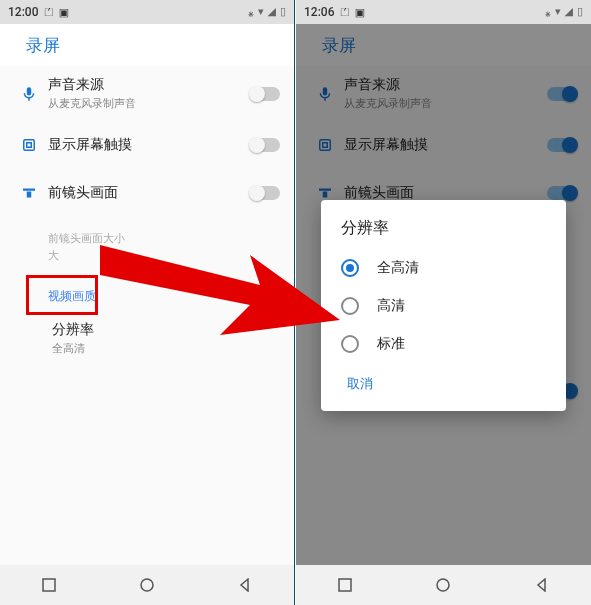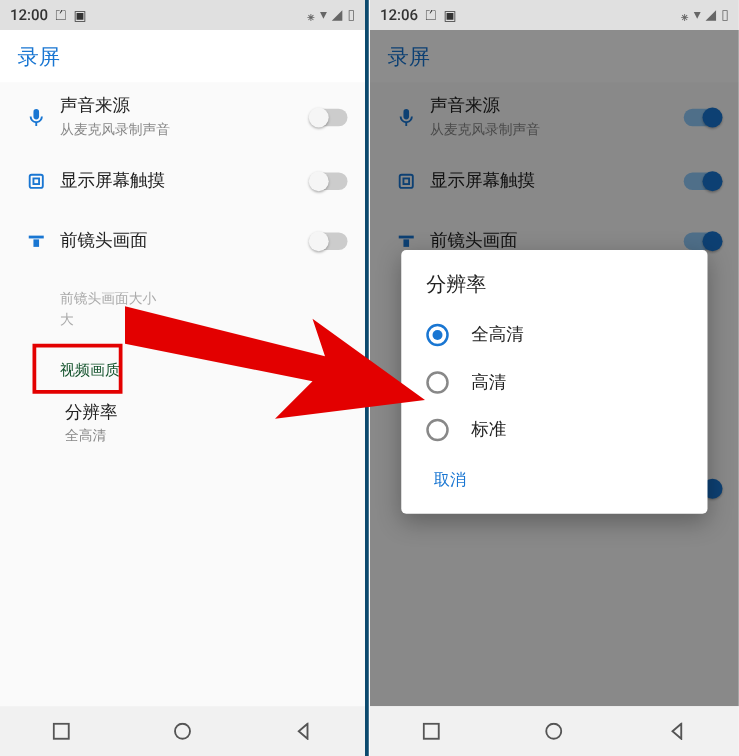--- a/index.html
+++ b/index.html
@@ -1,46 +1,46 @@
 <!DOCTYPE html>
 <html><head>
 <meta charset="utf-8">
 <style>
 * { margin: 0; padding: 0; box-sizing: border-box; font-family: -apple-system, "Segoe UI", Roboto, sans-serif; }
 body { background: #fff; width: 591px; height: 605px; position: relative; overflow: hidden; }
 
 .phone { position: absolute; top: 0; width: 295px; height: 605px; background: #fafafa; }
-.phone-left { left: 0; border-right: 3px solid #0c4a6e; }
+.phone-left { left: 0; border-right: 1px solid #0c4a6e; }
 .phone-right { left: 296px; }
 
 .status-bar { height: 24px; background: #e0e0e0; display: flex; align-items: center; padding: 0 8px; font-size: 12px; color: #333; }
 .status-bar .time { font-weight: 500; }
 .status-bar .icon-vib { margin-left: 6px; font-size: 11px; }
 .status-bar .icon-pic { margin-left: 6px; font-size: 11px; }
 .status-bar .spacer { flex: 1; }
 .status-bar .right-icons { display: flex; gap: 4px; font-size: 11px; color: #666; }
 
-.app-header { height: 42px; display: flex; align-items: center; padding: 0 14px; background: #fff; }
+.app-header { height: 42px; display: flex; align-items: center; padding: 0 26px; background: #fff; }
 .app-title { color: #1976d2; font-size: 17px; font-weight: 500; }
 
 .settings { background: #fafafa; }
 
 .row { display: flex; align-items: center; padding: 10px 14px; min-height: 48px; }
 .row .icon-col { width: 30px; display: flex; justify-content: center; }
 .row .text-col { flex: 1; padding-left: 4px; }
 .row .title { font-size: 14px; color: #222; }
 .row .sub { font-size: 11px; color: #888; margin-top: 2px; }
 .row .toggle-col { width: 40px; display: flex; justify-content: flex-end; }
 
 .toggle { width: 30px; height: 14px; border-radius: 7px; background: #ccc; position: relative; }
 .toggle::after { content: ''; position: absolute; width: 16px; height: 16px; border-radius: 50%; background: #f5f5f5; box-shadow: 0 1px 2px rgba(0,0,0,0.3); top: -1px; left: -1px; }
 .toggle.on { background: #90caf9; }
 .toggle.on::after { left: 15px; background: #1976d2; }
 
-.section-label { font-size: 12px; color: #14532d; padding: 14px 14px 6px 48px; }
+.section-label { font-size: 12px; color: #3b82f6; padding: 14px 14px 6px 48px; }
 .disabled-label { font-size: 11px; color: #aaa; padding: 14px 14px 10px 48px; max-width: 150px; line-height: 1.5; }
 
 .indent-row { padding-left: 48px; }
 
 .highlight-box { border: 3px solid #e30000; position: absolute; pointer-events: none; }
 
 .nav-bar { position: absolute; bottom: 0; left: 0; right: 0; height: 40px; background: #f1f1f1; display: flex; justify-content: space-around; align-items: center; }
 .nav-btn { width: 16px; height: 16px; display:flex; align-items:center; justify-content:center; color:#555; }
 
 .scrim { position: absolute; inset: 0; background: rgba(0,0,0,0.45); }

